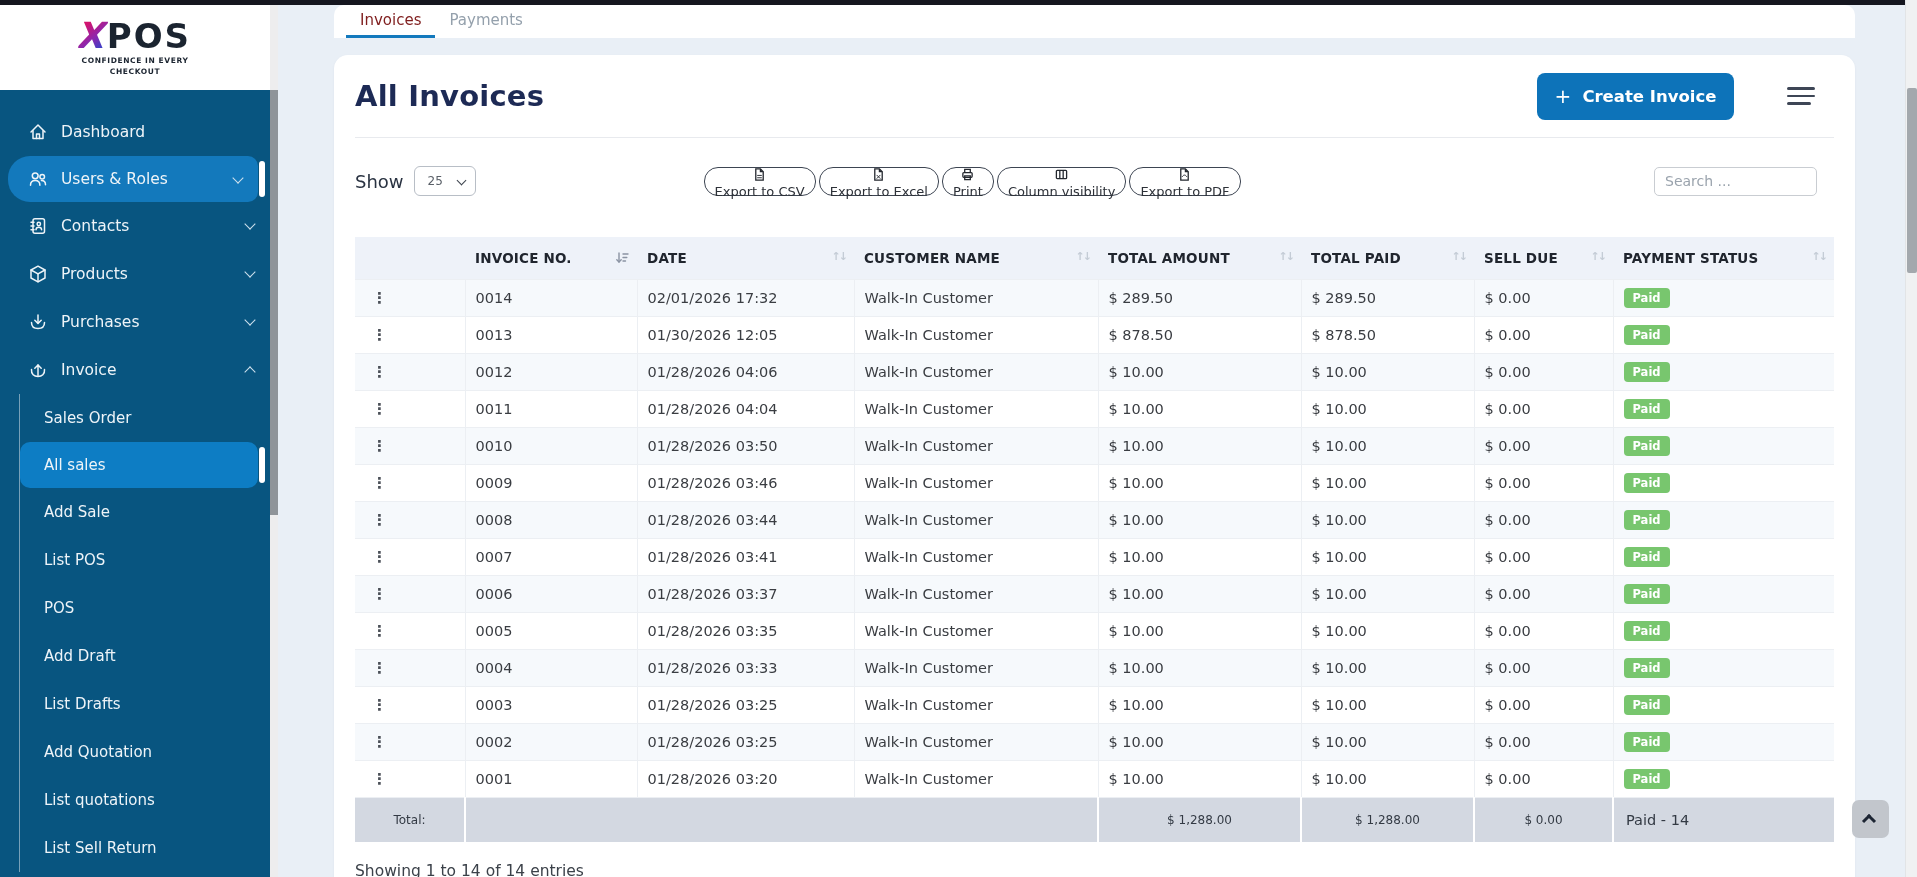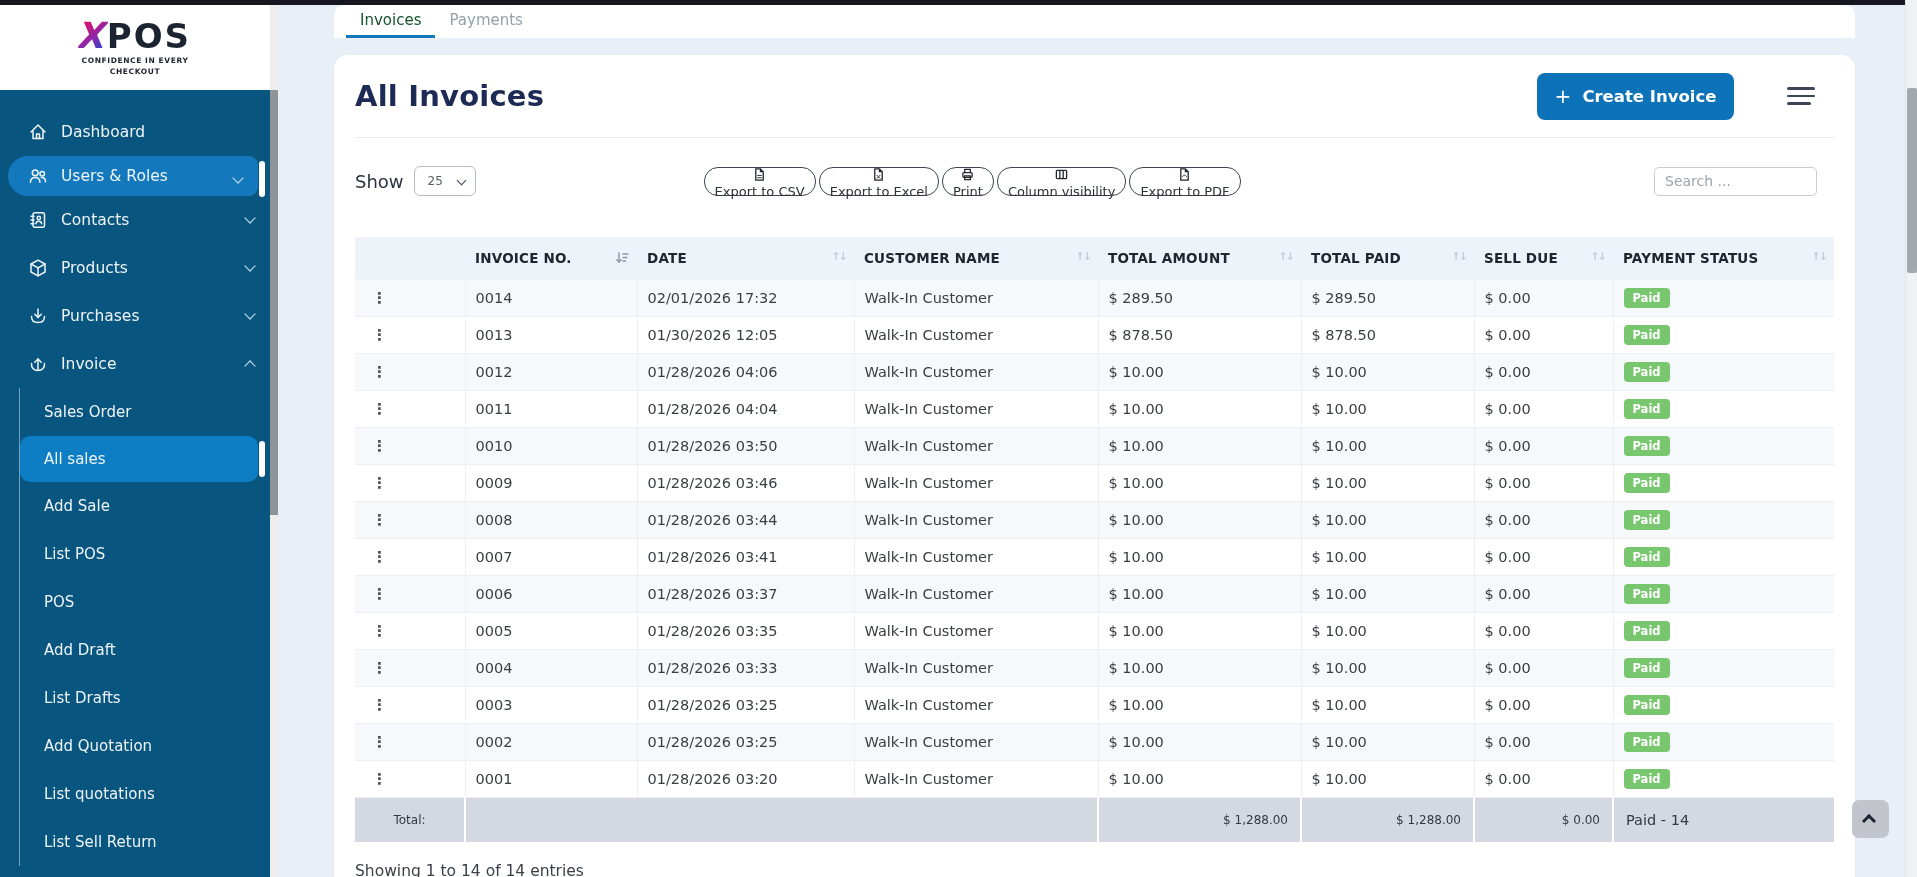--- a/index.html
+++ b/index.html
@@ -14,39 +14,39 @@
   .logo-panel { height:85px; background:#ffffff; display:flex; flex-direction:column; align-items:center; justify-content:center; }
   .logo-line { display:flex; align-items:center; line-height:1; }
   .logo-x { font-size:36px; font-weight:900; font-style:italic; background:linear-gradient(140deg,#d2146e 20%,#8c27ae 55%,#3542c8 85%); -webkit-background-clip:text; background-clip:text; color:transparent; transform:skew(-4deg); }
   .logo-rest { font-size:34px; font-weight:900; color:#1b2430; letter-spacing:2px; }
   .tagline { margin-top:2px; font-size:7.5px; font-weight:bold; color:#1b2430; letter-spacing:.6px; text-align:center; line-height:1.35; }
 
   .menu { padding-top:18px; }
   .menu-item { position:relative; height:48px; display:flex; align-items:center; padding-left:28px; color:#eef4f8; font-size:15.5px; cursor:pointer; }
   .menu-item .mi-icon { width:20px; height:20px; margin-right:13px; display:inline-flex; }
   .menu-item .mi-icon svg { width:20px; height:20px; stroke:#eef4f8; fill:none; stroke-width:1.5; stroke-linecap:round; stroke-linejoin:round; }
-  .menu-item.active { background:#1379bc; border-radius:22px 10px 10px 22px; margin:0 12px 0 8px; padding-left:20px; height:40px; }
+  .menu-item.active { background:#1379bc; border-radius:22px 10px 10px 22px; margin:0 12px 0 8px; padding-left:20px; height:46px; }
   .menu-item.active .active-bar { position:absolute; right:-7px; top:5px; width:6px; height:36px; background:#ffffff; border-radius:3px; }
   .chev { position:absolute; right:16px; width:8px; height:8px; border-right:1.6px solid #cfe2ee; border-bottom:1.6px solid #cfe2ee; }
   .chev.down { transform:rotate(45deg); top:18px; }
   .chev.up { transform:rotate(-135deg); top:22px; }
 
   .submenu { margin-left:19px; border-left:1.5px solid rgba(255,255,255,.45); }
   .submenu-item { position:relative; height:48px; display:flex; align-items:center; padding-left:24px; color:#eef4f8; font-size:15px; cursor:pointer; }
   .submenu-item.active { background:#0d7dc4; border-radius:10px; margin-right:12px; height:46px;text-align:center; }
   .submenu-item.active .active-bar { position:absolute; right:-7px; top:5px; width:6px; height:36px; background:#ffffff; border-radius:3px; }
 
   
   .side-scroll { position:absolute; left:270px; top:5px; width:8px; height:872px; background:#ededee; z-index:11; }
   .side-scroll .thumb { position:absolute; left:0; top:85px; width:8px; height:425px; background:#8f9499; }
 
   
   .tabstrip { position:absolute; left:334px; top:5px; width:1521px; height:33px; background:#ffffff; border-radius:10px 10px 0 0; display:flex; align-items:center; padding-left:12px; z-index:5; }
   .tab { height:33px; line-height:31px; padding:0 14px; font-size:15px; cursor:pointer; }
-  .tab.active { color:#14532d; border-bottom:3px solid #1379bd; }
+  .tab.active { color:#7f1d1d; border-bottom:3px solid #1379bd; }
   .tab.inactive { color:#94a0ac; }
 
   
   .card { position:absolute; left:334px; top:55px; width:1521px; height:850px; background:#ffffff; border-radius:14px; box-shadow:0 1px 3px rgba(20,40,70,.05); z-index:4; }
   .card-header { margin:0 21px; height:83px; border-bottom:1px solid #e8eaee; display:flex; align-items:center; }
   .page-title { font-size:29px; font-weight:800; color:#1d2a55; letter-spacing:.2px; }
   .header-right { margin-left:auto; display:flex; align-items:center; }
   .create-btn { width:197px; height:47px; background:#0d73b9; border:none; border-radius:8px; color:#ffffff; font-size:16.5px; font-weight:600; font-family:inherit; display:flex; align-items:center; justify-content:center; cursor:pointer; }
   .create-btn .plus { font-size:20px; font-weight:400; margin-right:11px; }
   .filter-icon { margin-left:53px; margin-right:17px; width:30px; height:20px; display:flex; flex-direction:column; justify-content:center; gap:5px; cursor:pointer; }
@@ -70,21 +70,21 @@
   thead th .sort-arrows { position:absolute; right:8px; top:13px; font-size:11px; color:#c4ccd6; letter-spacing:-2px; }
   thead th .sorted-icon { position:absolute; right:8px; top:14px; }
   tbody td { height:37px; font-size:14.5px; color:#3a3d42; padding:0 10px; border:1px solid #eceff3; border-left:1px solid #eceff3; }
   tbody td:first-child { border-left:none; padding-left:17px; }
   tbody td:last-child { border-right:none; }
   tbody tr.odd { background:#f6f9fc; }
   .kebab { font-size:15px; font-weight:900; color:#4a4f57; cursor:pointer; letter-spacing:0; }
   .badge { display:inline-block; background:#78c66e; color:#ffffff; font-size:11.5px; font-weight:bold; padding:3px 9px; border-radius:4px; }
   tfoot td { height:45px; background:#d3d8e1; font-size:12px; color:#333a44; border-left:2px solid #ffffff; padding:0 12px; }
   tfoot td:first-child { border-left:none; text-align:center; }
-  tfoot td.num { text-align:right; }
+  tfoot td.num { text-align:center; }
   tfoot td.status-total { font-size:14.5px; text-align:left; }
   .showing { margin:20px 21px; font-size:15.5px; color:#3b4149; }
 
   
   .right-scroll { position:absolute; right:0; top:0; width:12px; height:877px; background:#f0f1f2; border-left:1px solid #e2e4e6; z-index:60; }
   .right-scroll .thumb { position:absolute; left:1px; top:88px; width:10px; height:185px; background:#a3a8ad; border-radius:2px; }
   .scroll-top { position:absolute; left:1852px; top:800px; width:37px; height:38px; background:#c2c6cc; border:none; border-radius:7px; cursor:pointer; z-index:61; }
   .scroll-top .up-chev { position:absolute; left:12px; top:16px; width:10px; height:10px; border-left:3px solid #1d2533; border-top:3px solid #1d2533; transform:rotate(45deg); }
 </style>
 </head>

